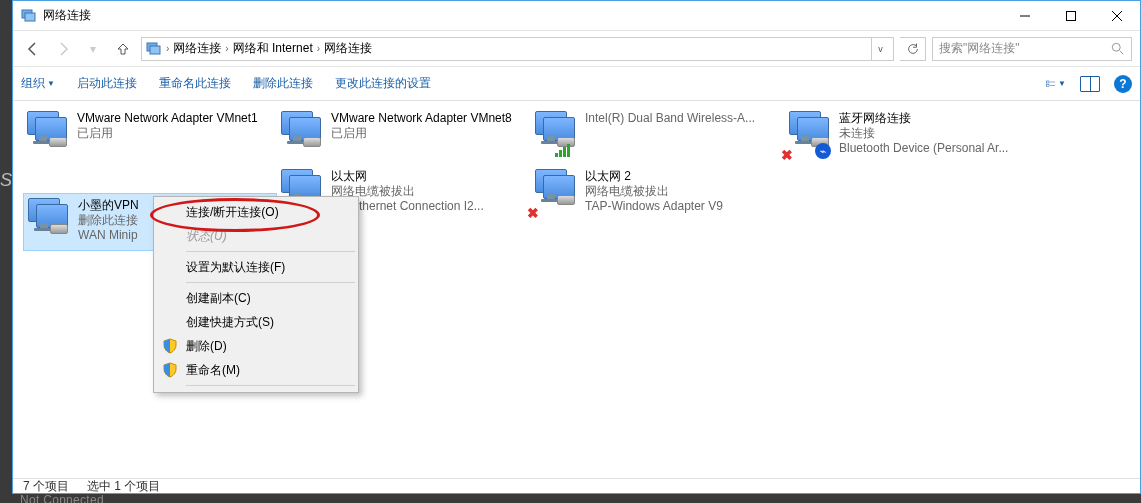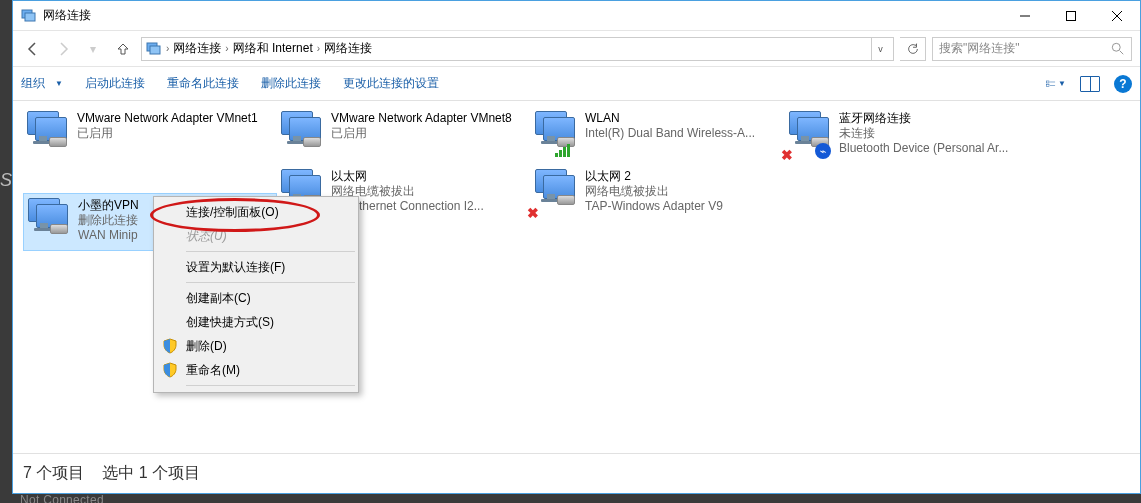--- a/index.html
+++ b/index.html
@@ -81,21 +81,21 @@
   .toolbar {
     height: 34px;
     display: flex;
     align-items: center;
     padding: 0 8px;
     gap: 22px;
     border-bottom: 1px solid #e1e1e1;
     color: #1a5fa8;
     font-size: 12px;
   }
-  .toolbar .tb-item { display:flex; align-items:center; gap:10px; }
+  .toolbar .tb-item { display:flex; align-items:center; gap:2px; }
   .tb-drop { font-size: 8px; color:#1a5fa8; }
   .toolbar-right { margin-left: auto; display:flex; align-items:center; gap:14px; }
   .tb-icon { color:#1a5fa8; width:20px; height:18px; display:flex;align-items:center;justify-content:center; position:relative;}
   .tb-view-box { width:22px; height:16px; border:1px solid #1a5fa8; border-radius:1px; display:flex;}
   .tb-view-box div{flex:1; border-left:1px solid #1a5fa8;} .tb-view-box div:first-child{border:none;}
   .help-icon { width:18px;height:18px;border-radius:50%;background:#0a78d4;color:#fff;display:flex;align-items:center;justify-content:center;font-weight:bold;font-size:12px;}
   .content {
     flex: 1;
     position: relative;
     padding: 6px 10px;
@@ -173,27 +173,27 @@
   .circle-annot {
     position: absolute;
     left: 150px; top: 198px;
     width: 170px; height: 34px;
     border: 3px solid #d01818;
     border-radius: 50%;
     pointer-events: none;
     z-index: 50;
   }
   .statusbar {
-    height: 40px;
+    height: 15px;
     border-top: 1px solid #e1e1e1;
     display: flex;
     align-items: center;
     padding: 0 10px;
     gap: 18px;
-    font-size: 16px;
+    font-size: 12px;
     color: #333;
   }
   .bg-notconn {
     position: absolute;
     left: 20px; bottom: -4px;
     color: #888; font-size: 12px;
     letter-spacing: 0.3px;
   }
   .bg-s { position:absolute; left:0; top:170px; color:#bbb; font-size:18px; font-style:italic; }
 </style>
@@ -339,21 +339,20 @@
             <div class="base"></div>
             <div class="plug"></div>
             <div class="overlay-bars">
               <span></span>
               <span></span>
               <span></span>
               <span></span>
             </div>
           </div>
           <div class="conn-text">
-            <div class="conn-name">WLAN</div>
             <div class="conn-device">Intel(R) Dual Band Wireless-A...</div>
           </div>
         </div>
         <div class="conn-item">
           <div class="conn-icon">
             <div class="mon"></div>
             <div class="mon mon2"></div>
             <div class="stand"></div>
             <div class="base"></div>
             <div class="plug"></div>
@@ -413,21 +412,21 @@
       </div>
   </div>
 
   <div class="statusbar">
     <span>7 个项目</span>
     <span>选中 1 个项目</span>
   </div>
 </div>
 
 <div class="ctx-menu">
-  <div class="ctx-item">连接/控制面板(O)</div>
+  <div class="ctx-item">连接/断开连接(O)</div>
   <div class="ctx-item disabled">状态(U)</div>
   <div class="ctx-sep"></div>
   <div class="ctx-item">设置为默认连接(F)</div>
   <div class="ctx-sep"></div>
   <div class="ctx-item">创建副本(C)</div>
   <div class="ctx-item">创建快捷方式(S)</div>
   <div class="ctx-item">
     <span class="ctx-shield"><svg viewBox="0 0 16 16">
           <path d="M8 1l6 2v4c0 4-3 7-6 8-3-1-6-4-6-8V3z" fill="#ffc926" stroke="#c78f00"></path>
           <path d="M8 1v14c-3-1-6-4-6-8V3z" fill="#3b8de0"></path>

